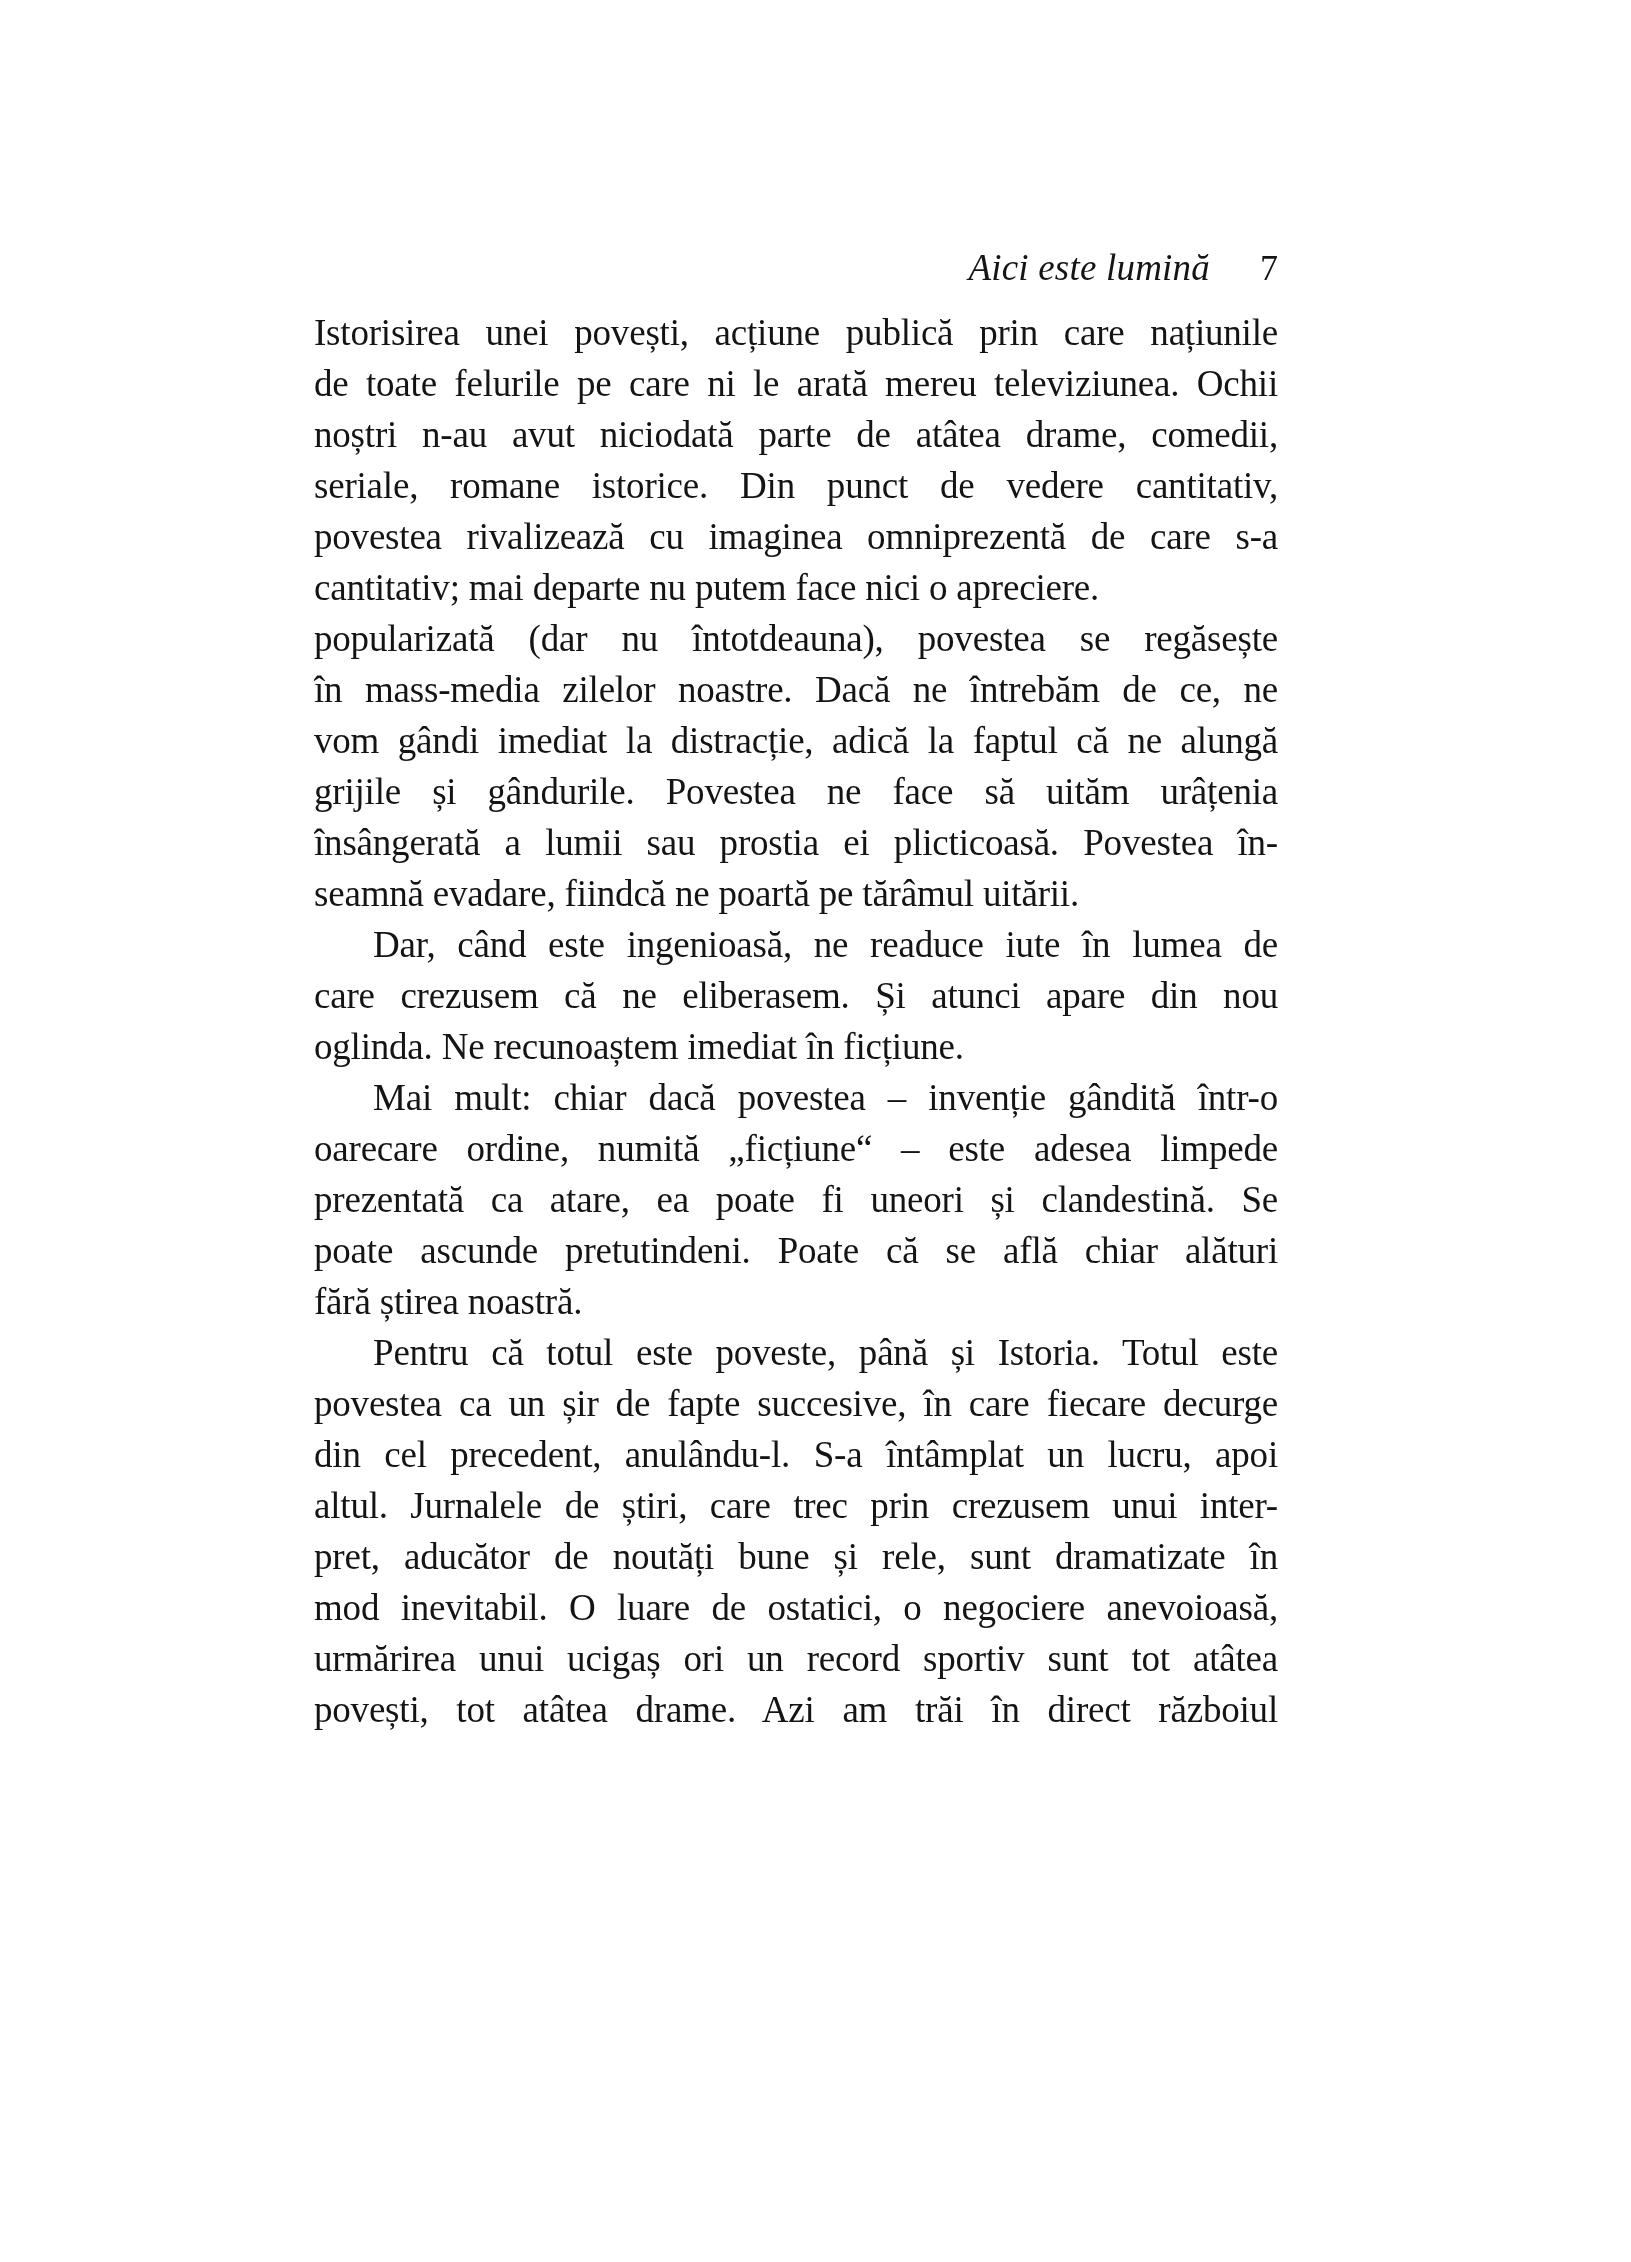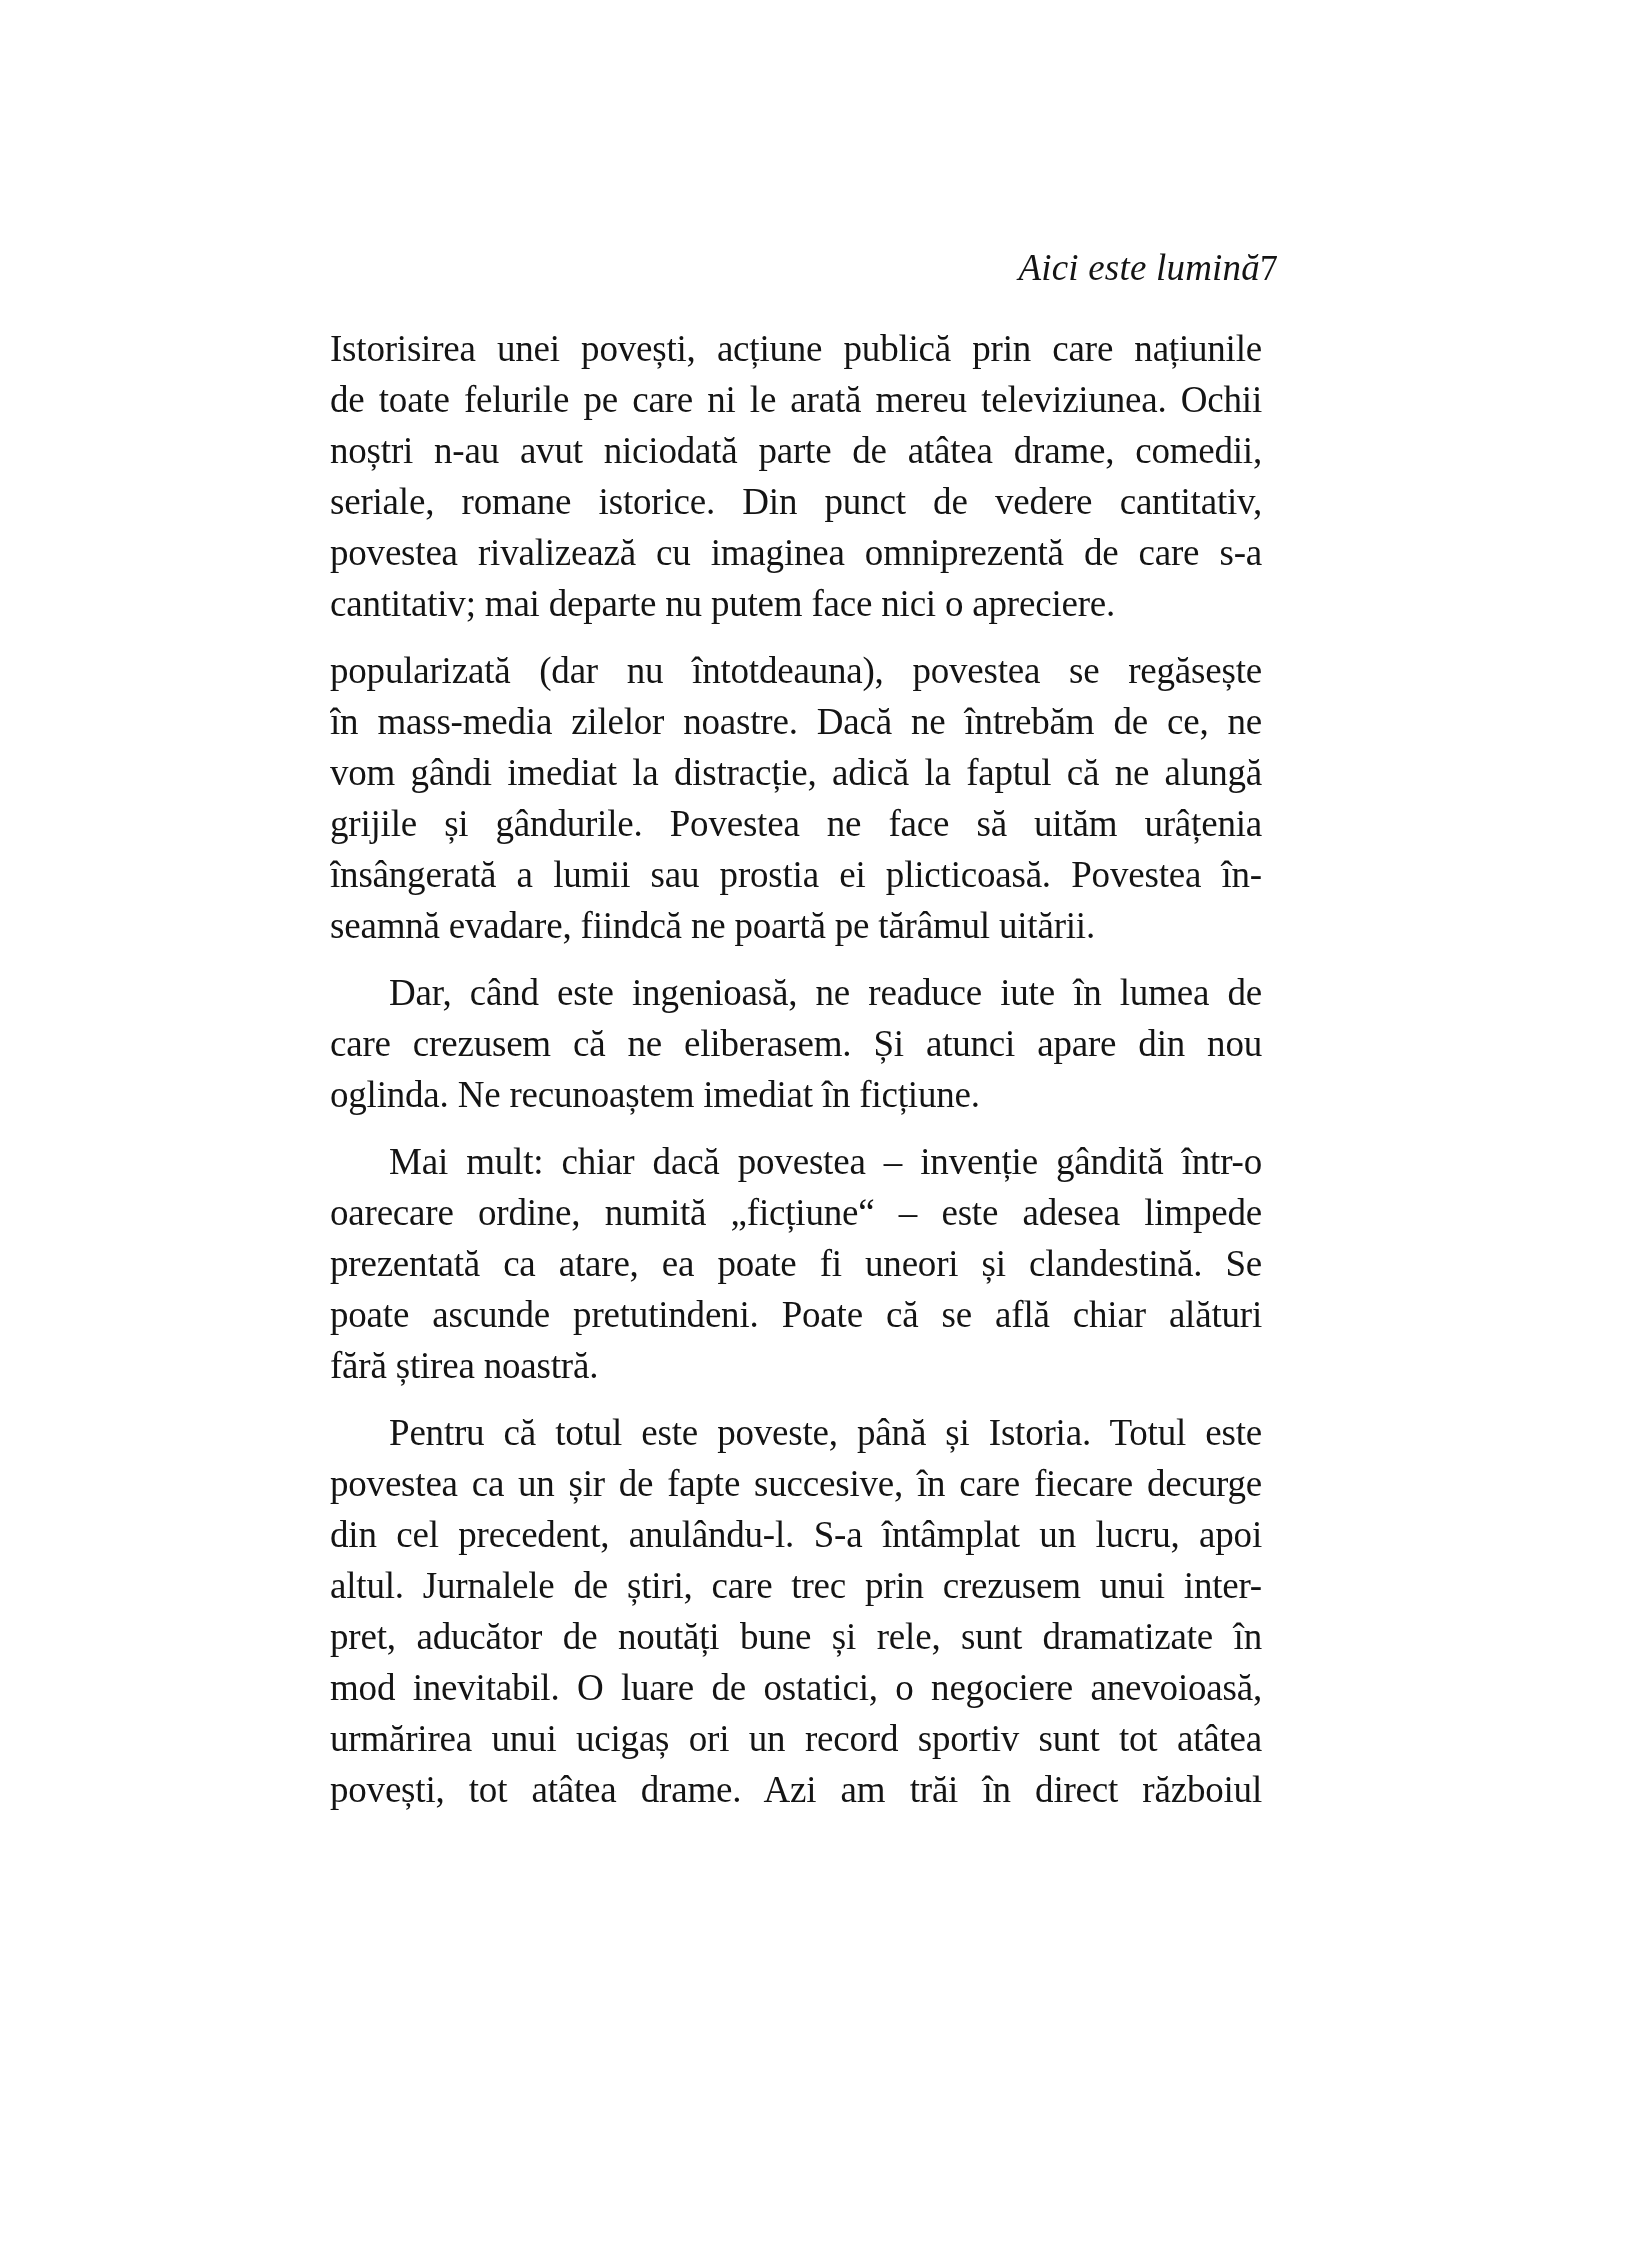--- a/index.html
+++ b/index.html
@@ -17,40 +17,41 @@
     overflow: hidden;
   }
   .running-header {
     position: absolute;
     left: 314px;
     top: 242px;
     width: 964px;
     display: flex;
     justify-content: flex-end;
     align-items: baseline;
+    gap: 50px;
     line-height: 51px;
   }
   .running-title {
     font-style: italic;
     font-size: 37px;
     letter-spacing: 0.2px;
   }
   .page-number {
     font-size: 36px;
   }
   .body-text {
     position: absolute;
     left: 314px;
     top: 307px;
     width: 964px;
     font-size: 37px;
     line-height: 51px;
     letter-spacing: -0.2px;
   }
-  .paragraph { margin: 16px; padding: 0; }
+  .paragraph { margin: 0; padding: 0; }
   .line {
     text-align: justify;
     text-align-last: justify;
     height: 51px;
     overflow: hidden;
   }
   .line.last {
     text-align-last: left;
   }
   .paragraph.indented .line.first {

